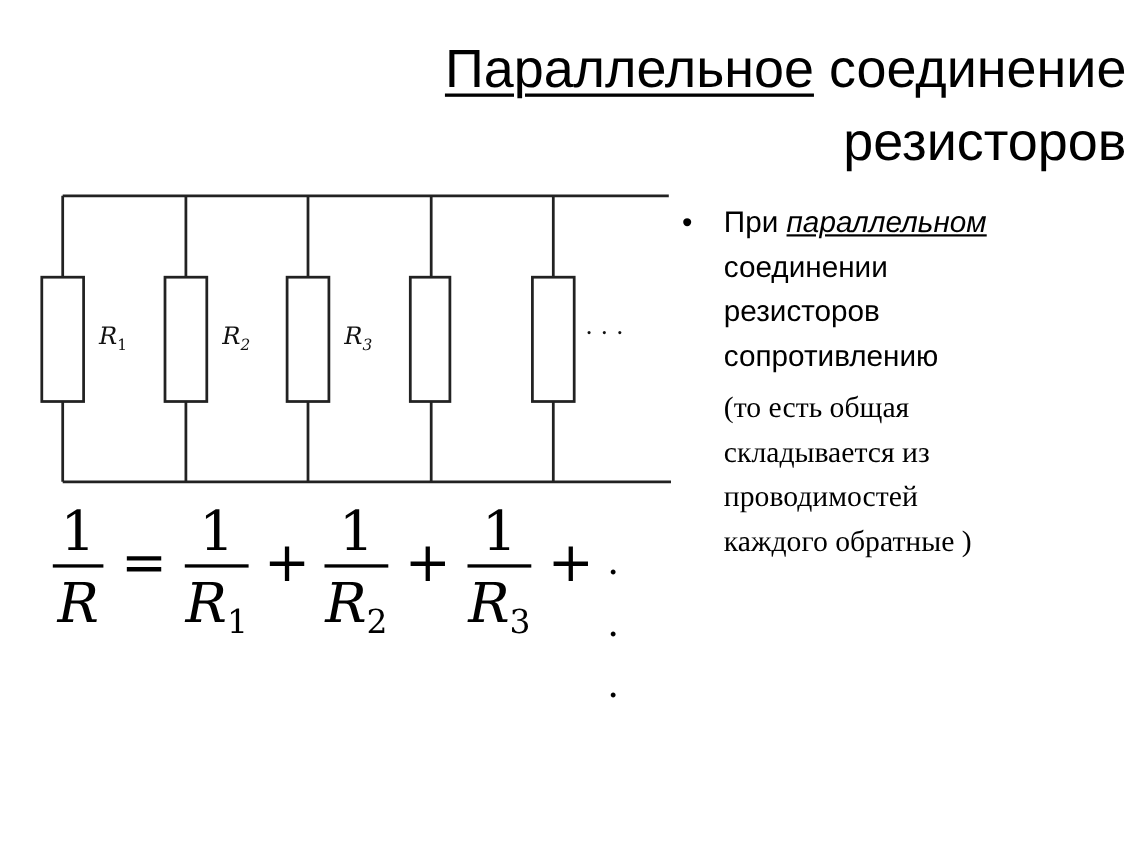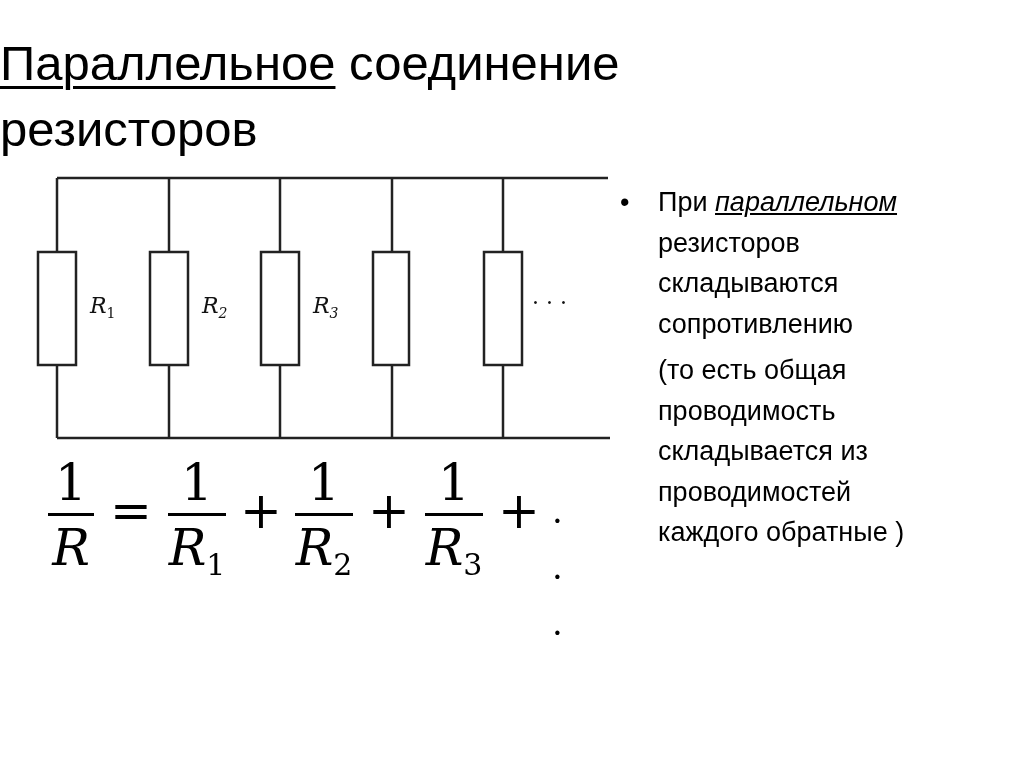--- a/index.html
+++ b/index.html
@@ -1,31 +1,31 @@
 <!DOCTYPE html>
 <html><head>
 <meta charset="utf-8">
 <style>
   html, body { margin: 0; padding: 0; }
   body { width: 1024px; height: 768px; background: #ffffff; position: relative; overflow: hidden; font-family: "Liberation Sans", sans-serif; color: #000; }
-  .title { position: absolute; left: 0; top: 30px; width: 1024px; text-align: left; font-size: 49px; line-height: 66px; }
+  .title { position: absolute; left: 0; top: 30px; width: 1024px; text-align: right; font-size: 49px; line-height: 66px; }
   .title u { text-decoration-thickness: 3px; text-underline-offset: 6px; }
   .circuit { position: absolute; left: 36px; top: 170px; }
   .formula { position: absolute; left: 40px; top: 455px; font-family: "DejaVu Serif", serif; }
   .frac { position: absolute; text-align: center; }
   .frac .num { font-size: 50px; line-height: 56px; }
   .frac .bar { height: 3px; background: #000; margin: 2px 0 4px 0; }
   .frac .den { font-size: 50px; line-height: 56px; font-style: italic; }
   .frac .den sub { font-size: 30px; font-style: normal; vertical-align: -10px; }
   .op { position: absolute; font-size: 50px; line-height: 56px; top: 28px; }
   .bullets { position: absolute; left: 620px; top: 182px; width: 395px; font-size: 27px; line-height: 40.5px; }
   .bullet-row { display: flex; }
   .bullet-dot { width: 38px; flex: 0 0 38px; }
   .bullet-text u { font-style: italic; }
-  .para2 { margin-top: 6px; padding-left: 38px; }
+  .para2 { margin-top: 6px; padding-left: 38px; font-family: Liberation Serif, serif; }
 </style>
 </head>
 <body>
 
 <div class="title">
   <div><u>Параллельное</u><span> соединение</span></div>
   <div>резисторов</div>
 </div>
 
 <svg class="circuit" width="580" height="275" viewBox="0 0 580 275">
@@ -82,25 +82,24 @@
   </div>
   <div class="op" style="left:458px;">+</div>
   <div class="op" style="left:512px; font-size:34px; top:38px;">· · ·</div>
 </div>
 
 <div class="bullets">
   <div class="bullet-row">
     <div class="bullet-dot">•</div>
     <div class="bullet-text">
       <div><span>При </span><u>параллельном</u></div>
+      <div>соединении</div>
       <div>резисторов</div>
-      <div>складываются</div>
       <div>сопротивлению</div>
     </div>
   </div>
   <div class="para2">
     <div>(то есть общая</div>
-    <div>проводимость</div>
     <div>складывается из</div>
     <div>проводимостей</div>
     <div>каждого обратные )</div>
   </div>
 </div>
 
 </body></html>

